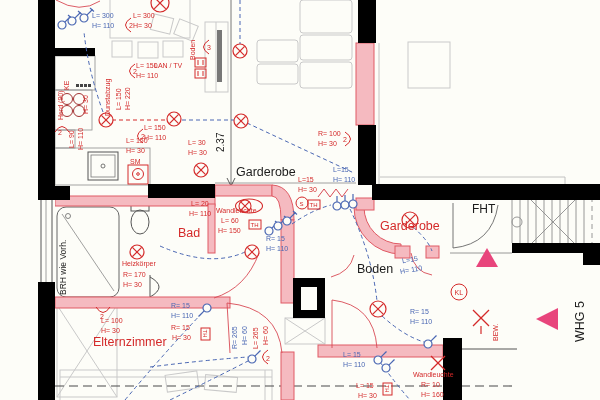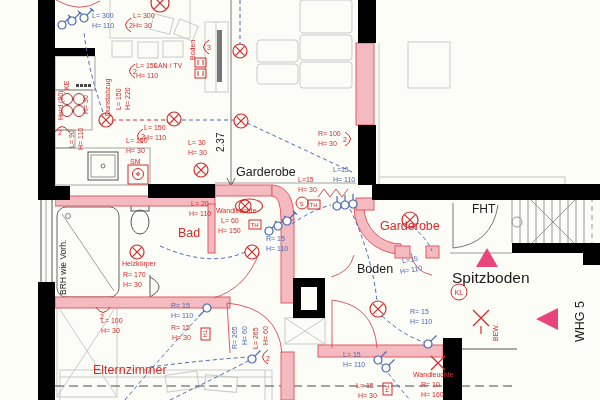--- a/index.html
+++ b/index.html
@@ -412,22 +412,21 @@
   </g>
   <rect x="217" y="30" width="5" height="52" fill="#777"></rect>
 
   <polygon points="476,267 498,267 487,248" fill="#e8457c"></polygon>
   <polygon points="558,308 558,330 536,319" fill="#e8457c"></polygon>
 </svg>
 
 <div class="lb red room" style="left:178px;top:227px">Bad</div>
 <div class="lb red room" style="left:380px;top:220px">Garderobe</div>
 <div class="lb blk room" style="left:357px;top:263px">Boden</div>
-<div class="lb red room" style="left:93px;top:364px">Elternzimmer</div>
-<div class="lb blk big" style="left:452px;top:270px">Spitzboden</div>
+<div class="lb red room" style="left:93px;top:336px">Elternzimmer</div>
 <div class="lb blk s11" style="left:472px;top:203px">FHT</div>
 <div class="lb blk room vert" style="left:574px;top:342px">WHG 5</div>
 <div class="lb blk room" style="left:236px;top:166px">Garderobe</div>
 
 <div class="lb red s7 vert" style="left:189px;top:60px">Boden</div>
 <div class="lb red s7" style="left:154px;top:62px">LAN / TV</div>
 <div class="lb red s7 vert" style="left:104px;top:116px">Dunstabzug</div>
 <div class="lb red s7 vert" style="left:63px;top:90px">KE</div>
 <div class="lb red s7 vert" style="left:57px;top:120px">Herd (90)</div>
 <div class="lb red s7" style="left:130px;top:158px">SM</div>

